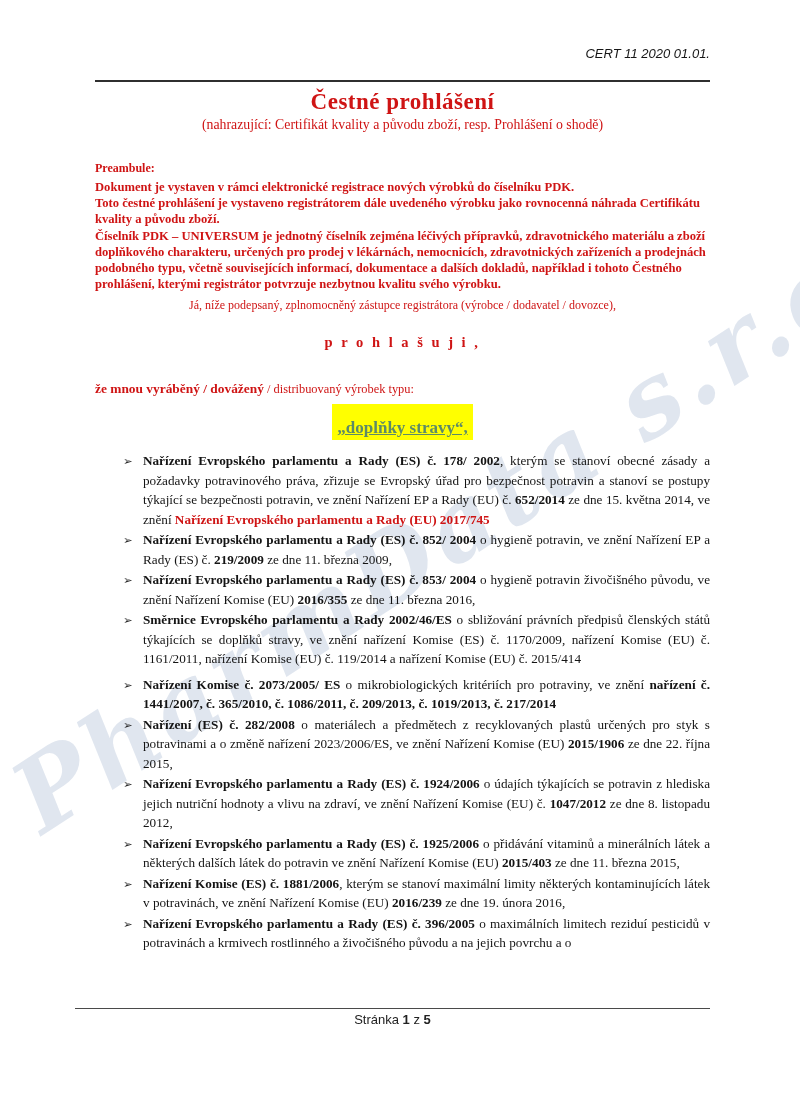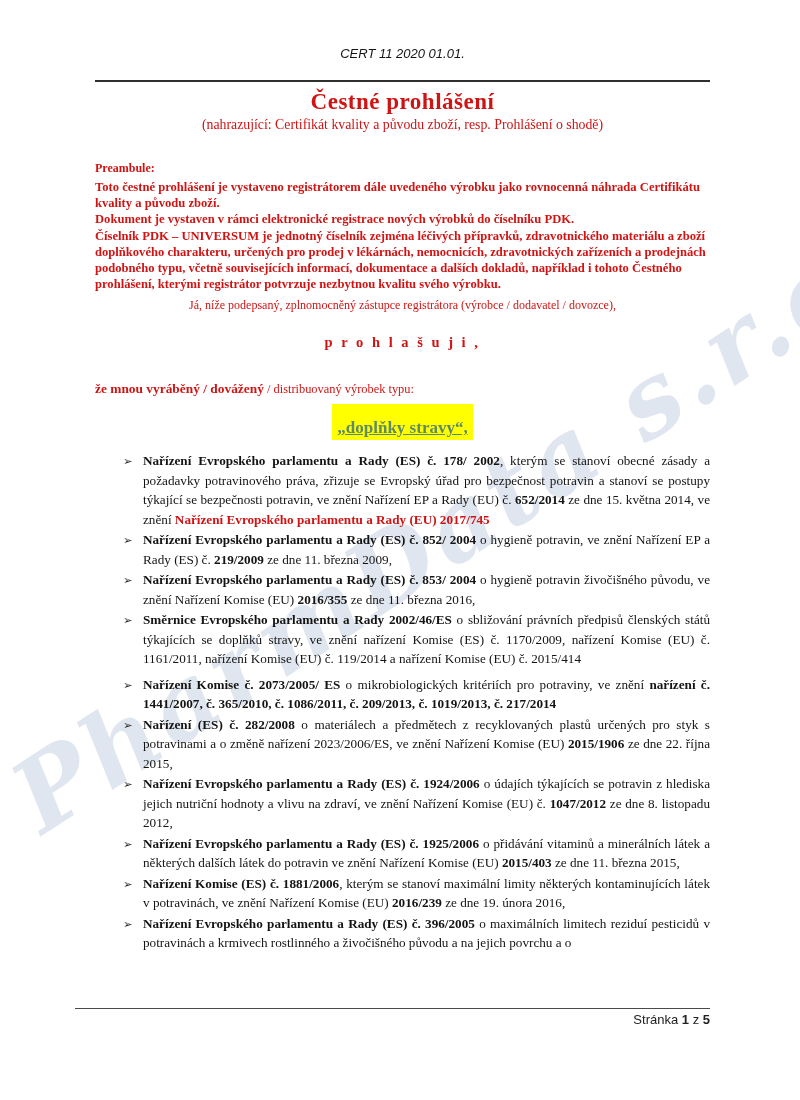--- a/index.html
+++ b/index.html
@@ -29,21 +29,21 @@
     color:var(--wm);
     text-align:center;white-space:nowrap;
     z-index:0;pointer-events:none;
   }
   .content{
     position:relative;z-index:1;
     padding:0 90px 0 95px;
   }
   .cert{
     margin-top:46px;
-    text-align:center;
+    text-align:right;
     font-family:"Liberation Sans","DejaVu Sans",sans-serif;
     font-style:italic;
     font-size:13px;color:#161616;
   }
   .header-rule{
     margin-top:19px;
     border-top:2px solid #2f2f2f;
     height:0;
   }
   .title{
@@ -119,21 +119,21 @@
   .req-item .srb{font-weight:700;color:var(--red);}
   .footer{
     position:absolute;
     z-index:1;
     left:75px;right:90px;
     top:1008px;
   }
   .footer-rule{border-top:1.5px solid #4a4a4a;height:0;}
   .footer-text{
     margin-top:3px;
-    text-align:right;
+    text-align:center;
     font-family:"Liberation Sans","DejaVu Sans",sans-serif;
     font-size:13px;color:#222;
   }
   .footer-text b{font-weight:700;}
 </style>
 </head>
 <body>
 
 <div class="page">
 
@@ -142,22 +142,22 @@
   <div class="content">
 
     <div class="cert">CERT 11 2020 01.01.</div>
 
     <div class="header-rule"></div>
 
     <h1 class="title">Čestné prohlášení</h1>
     <div class="subtitle">(nahrazující: Certifikát kvality a původu zboží, resp. Prohlášení o shodě)</div>
 
     <h2 class="pre-head">Preambule:</h2>
+    <p class="pre">Dokument je vystaven v rámci elektronické registrace nových výrobků do číselníku PDK.</p>
     <p class="pre">Toto čestné prohlášení je vystaveno registrátorem dále uvedeného výrobku jako rovnocenná náhrada Certifikátu kvality a původu zboží.</p>
-    <p class="pre">Dokument je vystaven v rámci elektronické registrace nových výrobků do číselníku PDK.</p>
     <p class="pre">Číselník PDK – UNIVERSUM je jednotný číselník zejména léčivých přípravků, zdravotnického materiálu a zboží doplňkového charakteru, určených pro prodej v lékárnách, nemocnicích, zdravotnických zařízeních a prodejnách podobného typu, včetně souvisejících informací, dokumentace a dalších dokladů, například i tohoto Čestného prohlášení, kterými registrátor potvrzuje nezbytnou kvalitu svého výrobku.</p>
 
     <p class="intro">Já, níže podepsaný, zplnomocněný zástupce registrátora (výrobce / dodavatel / dovozce),</p>
 
     <p class="verb">p r o h l a š u j i ,</p>
 
     <p class="type-line"><span class="tl-b">že mnou vyráběný / dovážený</span><span class="tl-r"> / distribuovaný výrobek typu:</span></p>
 
     <p class="product-line"><span class="product">„doplňky stravy“,</span></p>
 

